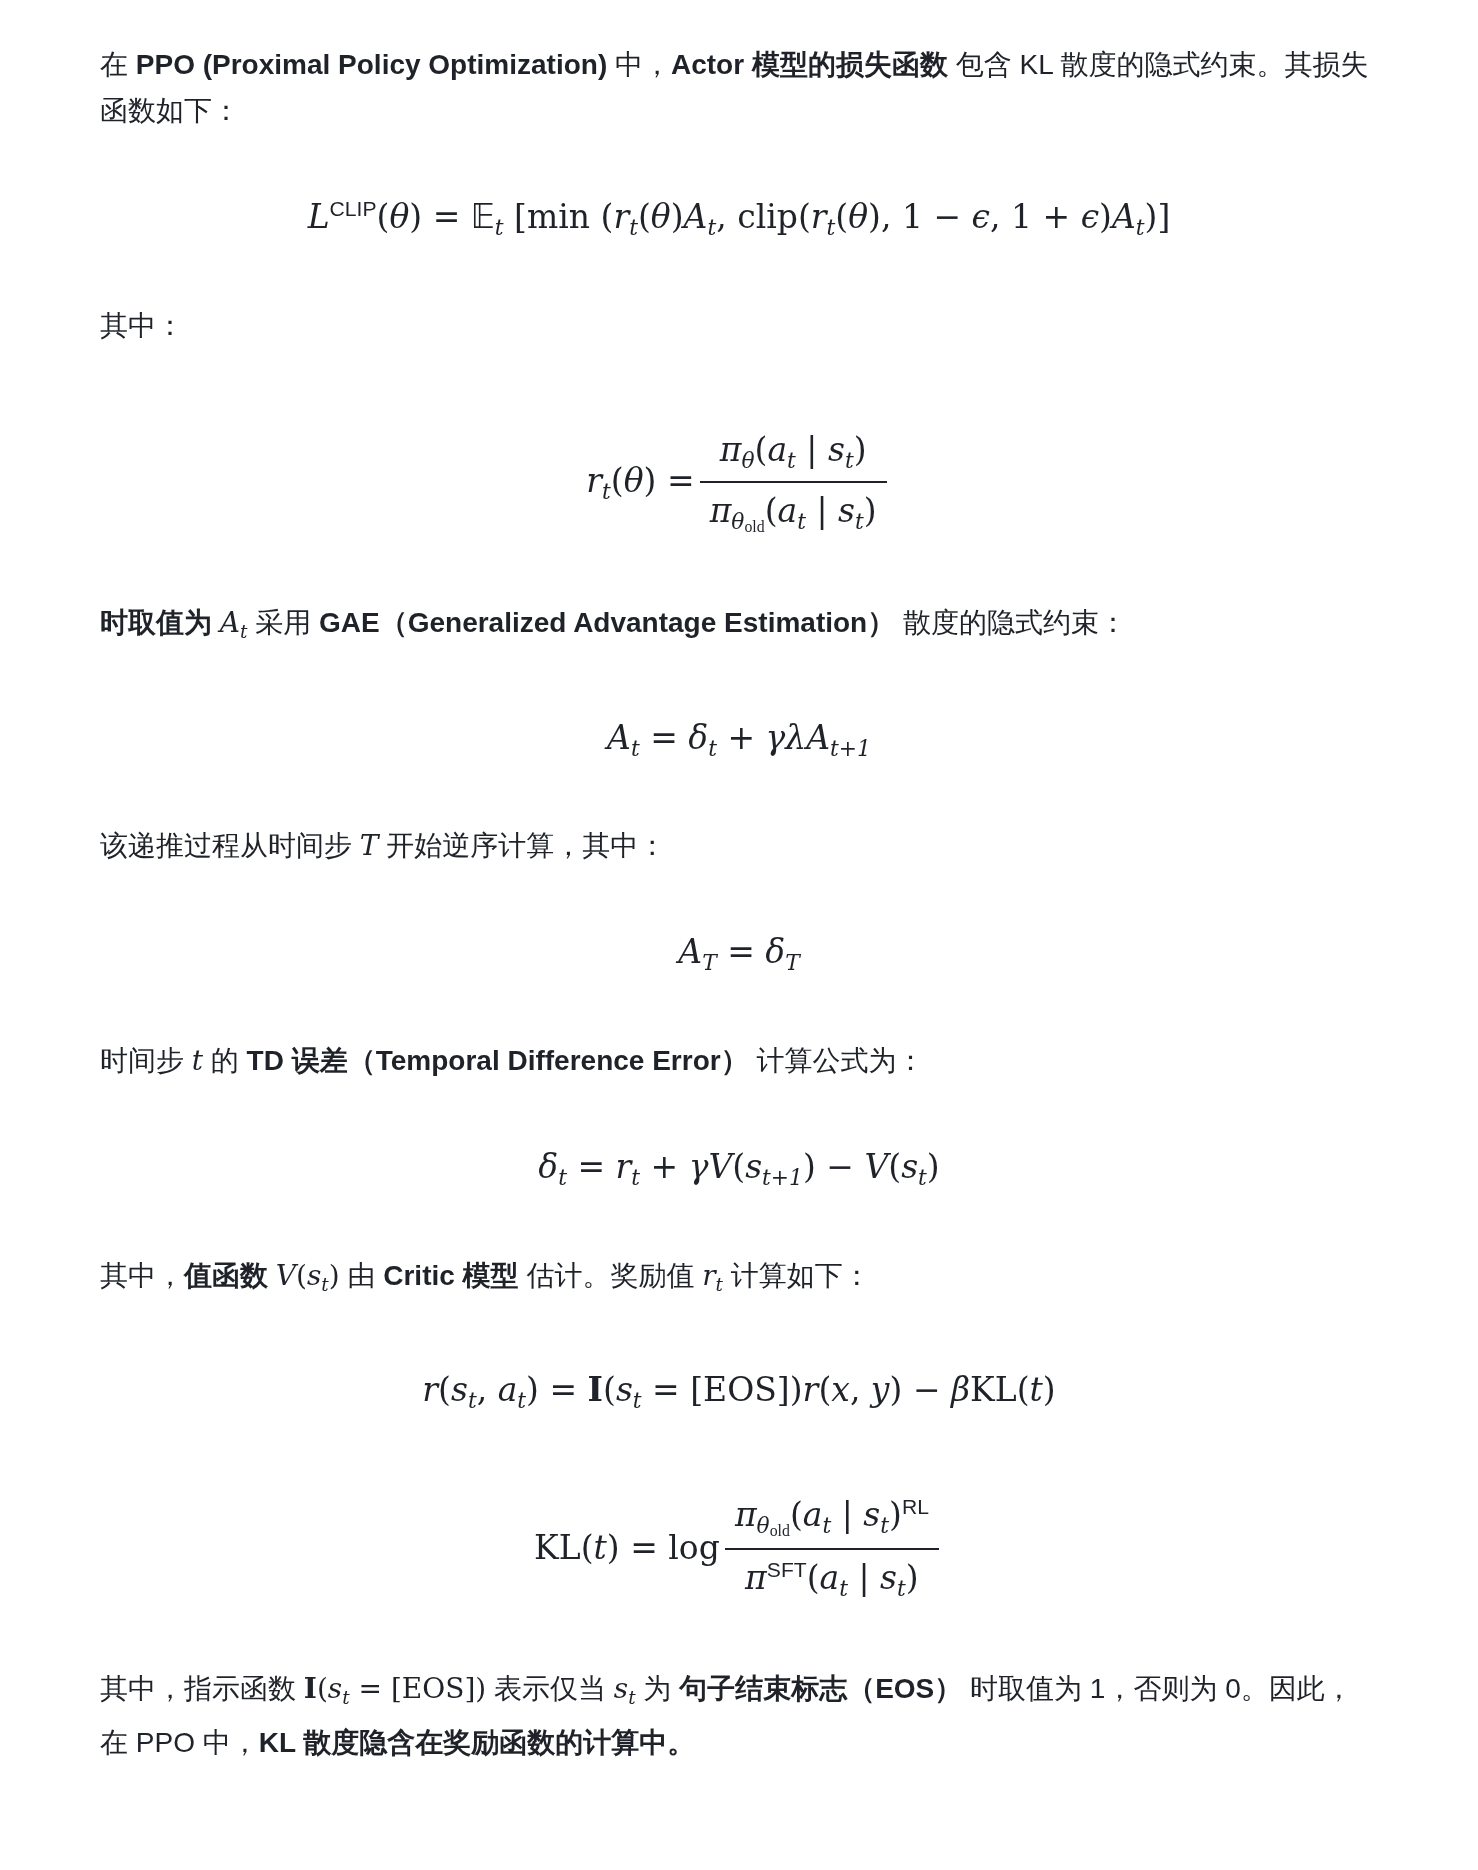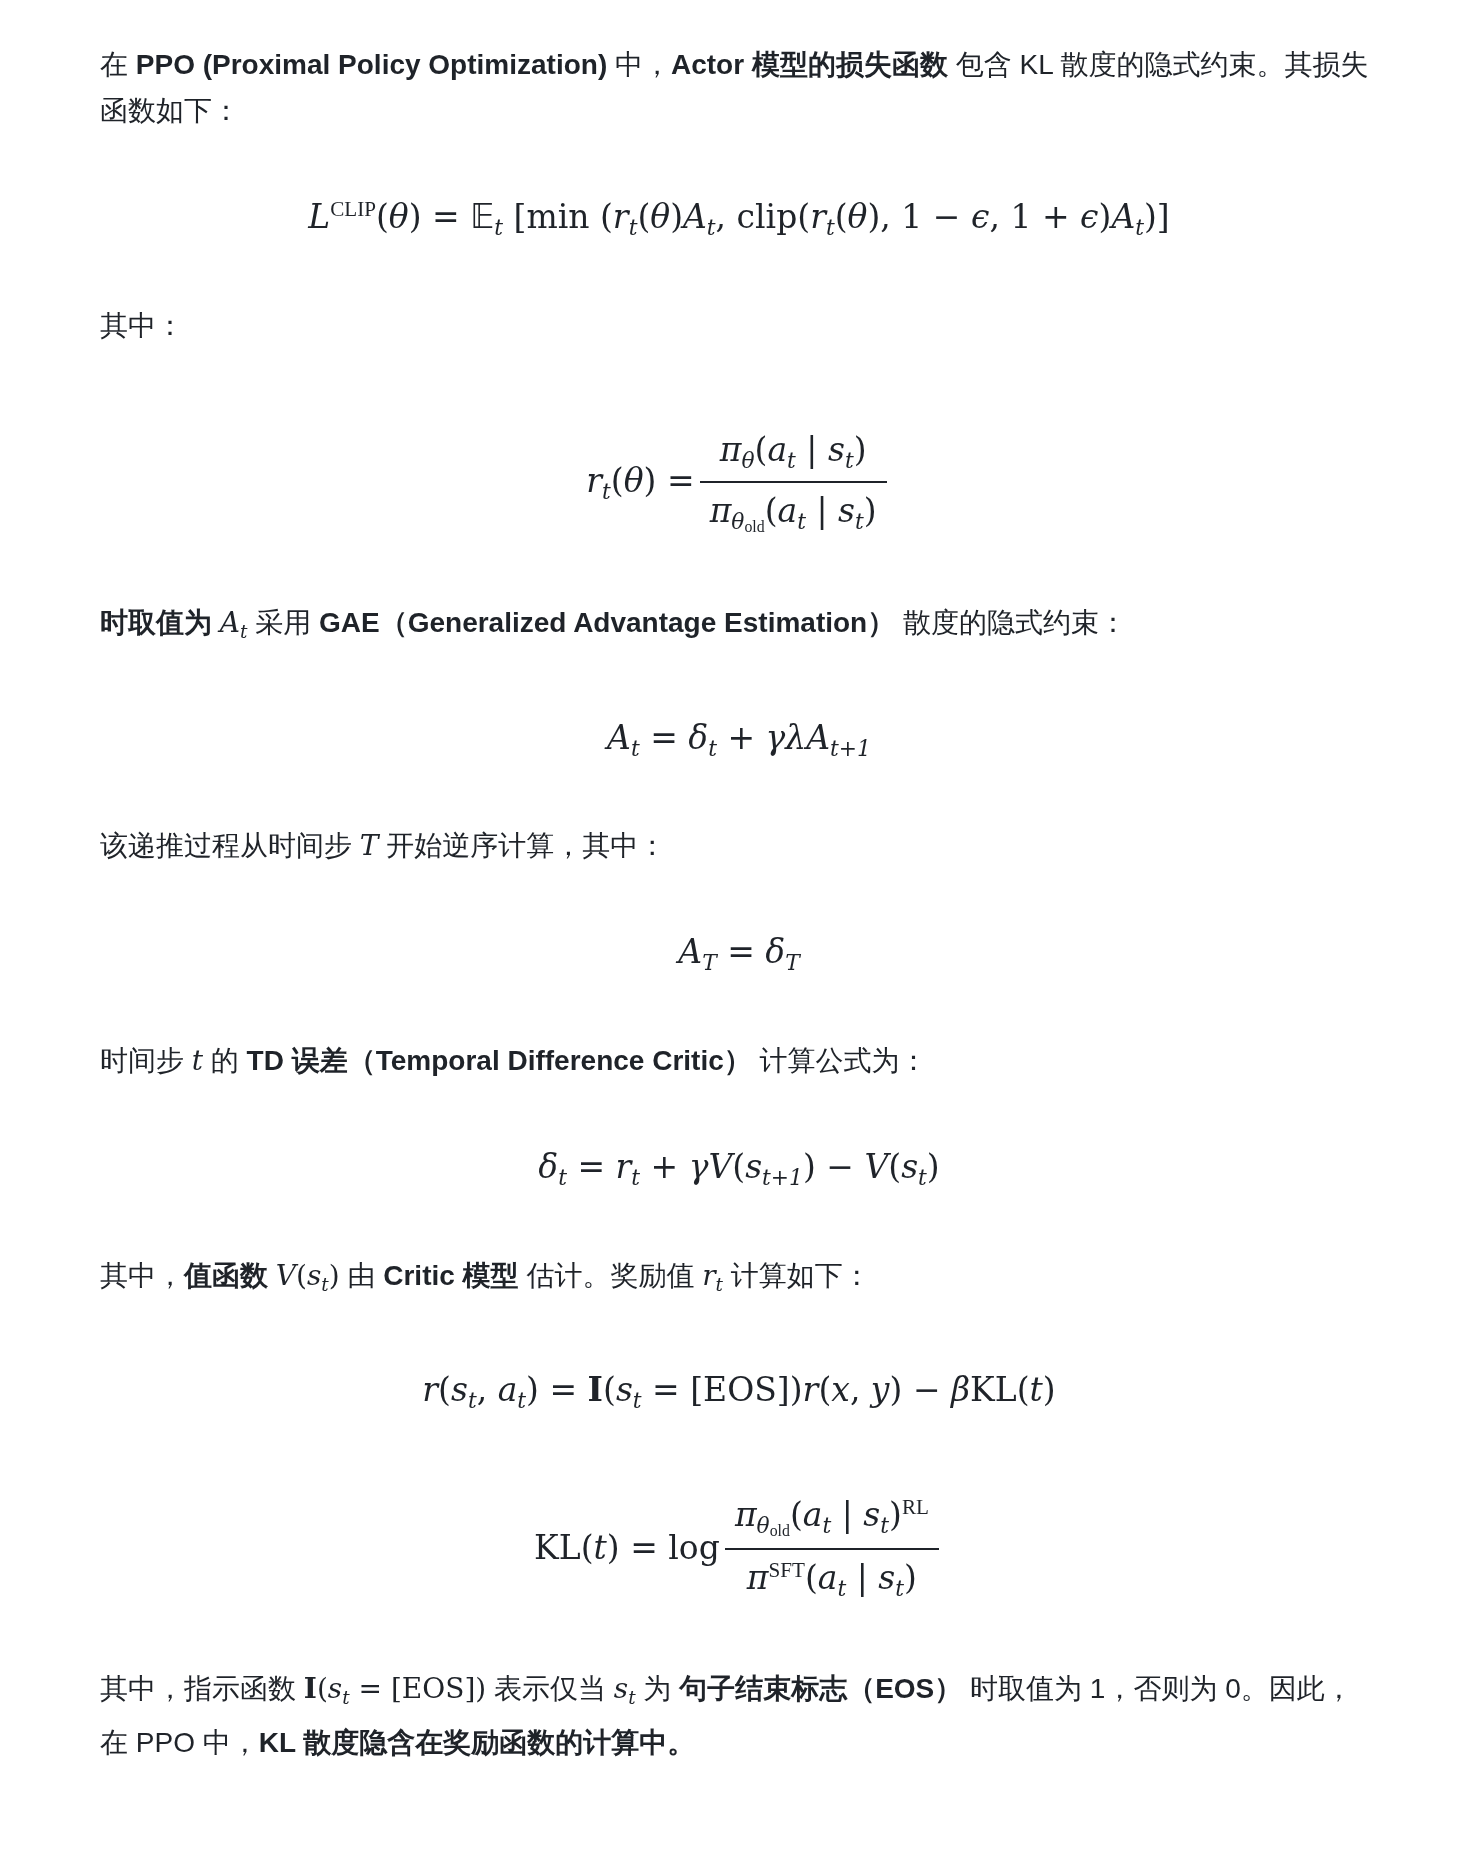--- a/index.html
+++ b/index.html
@@ -30,21 +30,21 @@
   .mrow{display:inline-flex;align-items:center;margin-top:16px;}
   
   .t-rm{}
   .t-b{font-weight:700;}
   .t-mi{font-family:"DejaVu Serif","Liberation Serif",serif;font-style:italic;}
   .t-mrm{font-family:"DejaVu Serif","Liberation Serif",serif;}
   .t-mbf{font-family:"DejaVu Serif","Liberation Serif",serif;font-weight:700;}
   .t-bb{font-family:"DejaVu Sans","DejaVu Serif",sans-serif;}
   .t-sub{font-family:"DejaVu Serif","Liberation Serif",serif;font-style:italic;font-size:0.66em;vertical-align:-0.3em;letter-spacing:0;}
   .t-subsub{font-family:Liberation Serif, serif;font-size:0.48em;vertical-align:-0.62em;}
-  .t-sup{font-family:Liberation Serif, serif;font-size:0.64em;vertical-align:0.55em;}
+  .t-sup{font-family:Liberation Sans, sans-serif;font-size:0.64em;vertical-align:0.55em;}
   
   .frac{display:inline-block;vertical-align:middle;text-align:center;margin:0 5px;}
   .frac .num{display:block;padding:2px 10px 7px 10px;}
   .frac .den{display:block;border-top:2px solid currentColor;padding:7px 10px 2px 10px;}
 </style>
 </head>
 <body>
 
 <main>
 
@@ -65,21 +65,21 @@
   </div>
 
   <p class="para"><span class="t-b">时取值为 </span><span class="t-mi">A</span><span class="t-sub">t</span><span class="t-rm"> 采用 </span><span class="t-b">GAE（Generalized Advantage Estimation）</span><span class="t-rm"> 散度的隐式约束：</span></p>
 
   <div class="math"><span class="t-mi">A</span><span class="t-sub">t</span><span class="t-mrm"> = </span><span class="t-mi">δ</span><span class="t-sub">t</span><span class="t-mrm"> + </span><span class="t-mi">γλA</span><span class="t-sub">t+1</span></div>
 
   <p class="para"><span class="t-rm">该递推过程从时间步 </span><span class="t-mi">T</span><span class="t-rm"> 开始逆序计算，其中：</span></p>
 
   <div class="math"><span class="t-mi">A</span><span class="t-sub">T</span><span class="t-mrm"> = </span><span class="t-mi">δ</span><span class="t-sub">T</span></div>
 
-  <p class="para"><span class="t-rm">时间步 </span><span class="t-mi">t</span><span class="t-rm"> 的 </span><span class="t-b">TD 误差（Temporal Difference Critic）</span><span class="t-rm"> 计算公式为：</span></p>
+  <p class="para"><span class="t-rm">时间步 </span><span class="t-mi">t</span><span class="t-rm"> 的 </span><span class="t-b">TD 误差（Temporal Difference Error）</span><span class="t-rm"> 计算公式为：</span></p>
 
   <div class="math"><span class="t-mi">δ</span><span class="t-sub">t</span><span class="t-mrm"> = </span><span class="t-mi">r</span><span class="t-sub">t</span><span class="t-mrm"> + </span><span class="t-mi">γV</span><span class="t-mrm">(</span><span class="t-mi">s</span><span class="t-sub">t+1</span><span class="t-mrm">) − </span><span class="t-mi">V</span><span class="t-mrm">(</span><span class="t-mi">s</span><span class="t-sub">t</span><span class="t-mrm">)</span></div>
 
   <p class="para"><span class="t-rm">其中，</span><span class="t-b">值函数 </span><span class="t-mi">V</span><span class="t-mrm">(</span><span class="t-mi">s</span><span class="t-sub">t</span><span class="t-mrm">)</span><span class="t-rm"> 由 </span><span class="t-b">Critic 模型</span><span class="t-rm"> 估计。奖励值 </span><span class="t-mi">r</span><span class="t-sub">t</span><span class="t-rm"> 计算如下：</span></p>
 
   <div class="math"><span class="t-mi">r</span><span class="t-mrm">(</span><span class="t-mi">s</span><span class="t-sub">t</span><span class="t-mrm">, </span><span class="t-mi">a</span><span class="t-sub">t</span><span class="t-mrm">) = </span><span class="t-mbf">I</span><span class="t-mrm">(</span><span class="t-mi">s</span><span class="t-sub">t</span><span class="t-mrm"> = [EOS])</span><span class="t-mi">r</span><span class="t-mrm">(</span><span class="t-mi">x</span><span class="t-mrm">, </span><span class="t-mi">y</span><span class="t-mrm">) − </span><span class="t-mi">β</span><span class="t-mrm">KL(</span><span class="t-mi">t</span><span class="t-mrm">)</span></div>
 
   <div class="math">
     <span class="mrow">
       <span><span class="t-mrm">KL(</span><span class="t-mi">t</span><span class="t-mrm">) = log </span></span>

